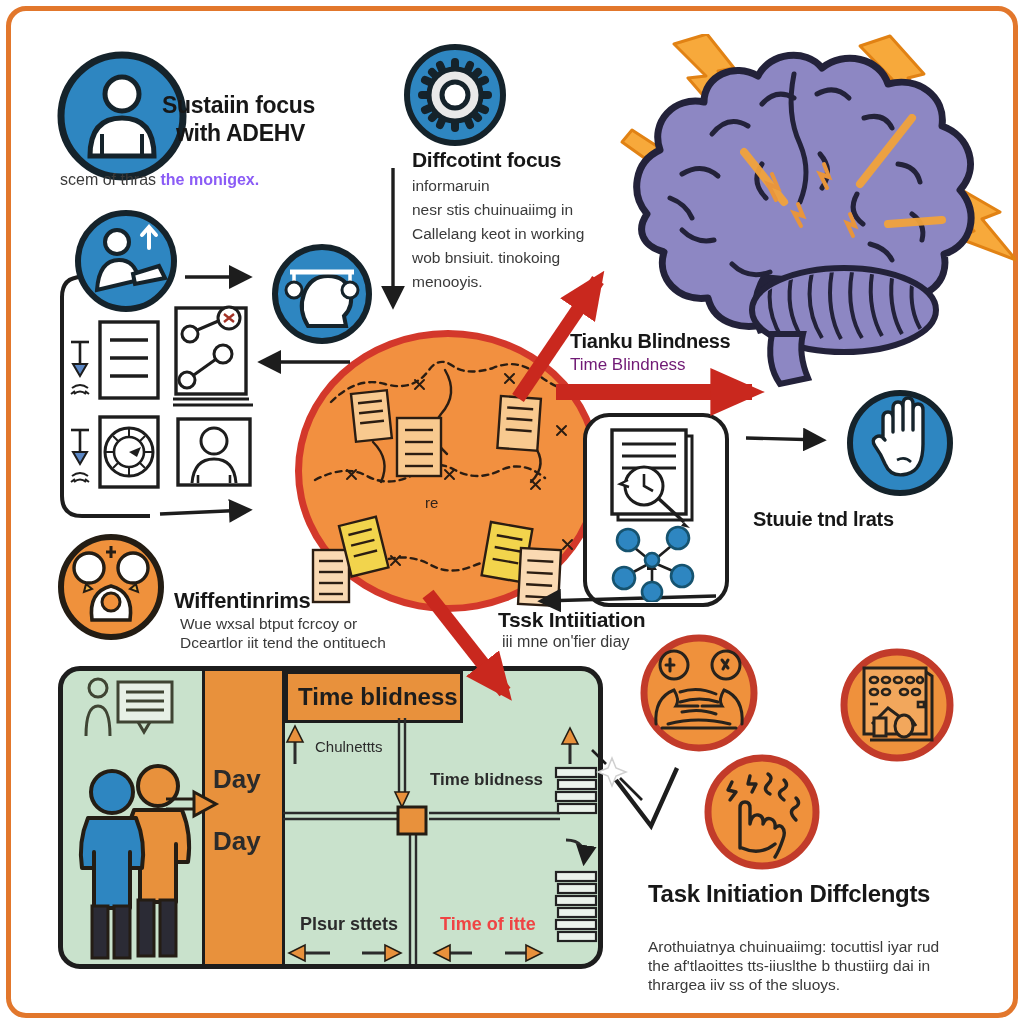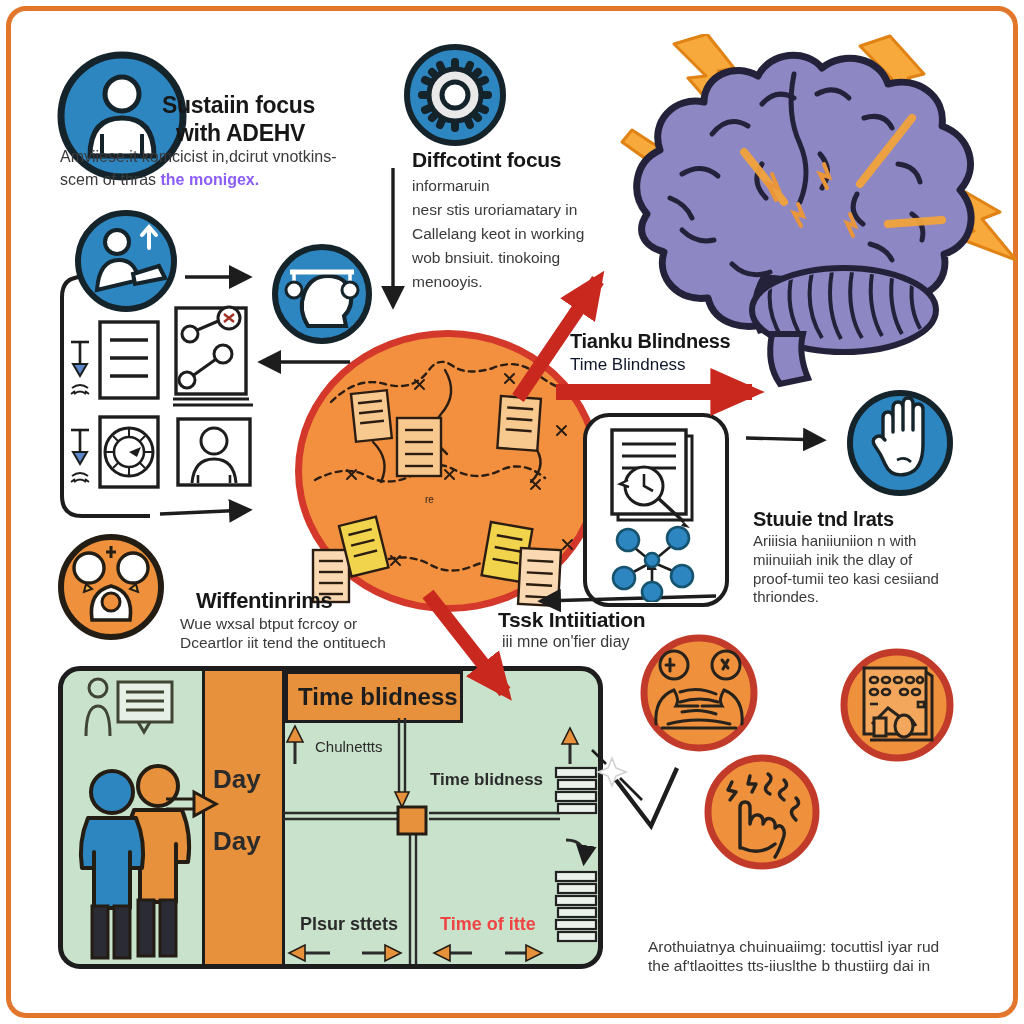--- a/index.html
+++ b/index.html
@@ -96,21 +96,21 @@
         </g>
       <g transform="translate(226,218) rotate(3)">
           <rect width="40" height="56" fill="#FAD9B2"></rect>
           <line x1="7" y1="12" x2="33" y2="12"></line>
           <line x1="7" y1="24" x2="33" y2="24"></line>
           <line x1="7" y1="36" x2="33" y2="36"></line>
           <line x1="7" y1="48" x2="33" y2="48"></line>
         </g>
     </g>
   </svg>
-  <div class="txt abs" style="left:425px;top:494px;font-size:10px;color:#33241a;z-index:3;">re</div>
+  <div class="txt abs" style="left:425px;top:494px;font-size:15px;color:#33241a;z-index:3;">re</div>
 
   <div class="right-box shape abs"></div>
 
   <div class="green-panel shape abs">
     <div class="orange-band"></div>
     <div class="panel-header">
       <span>Time blidness</span>
     </div>
   </div>
 
@@ -501,59 +501,54 @@
         <line x1="620" y1="778" x2="642" y2="800" stroke="#1d1d1d" stroke-width="2.6"></line>
         <path d="M612,758 l4,10 l10,4 l-10,4 l-4,10 l-4,-10 l-10,-4 l10,-4 z" fill="#ffffff" stroke="#cfcfcf" stroke-width="1.5"></path>
       </g>
     </g>
 
     <polyline points="616,780 651,826 677,768" fill="none" stroke="#1d1d1d" stroke-width="4.4"></polyline>
   </svg>
 
   <div class="txt abs t-title" style="left:162px;top:92px;font-size:23px;">Sustaiin focus</div>
   <div class="txt abs t-title" style="left:176px;top:120px;font-size:23px;">with ADEHV</div>
-  <div class="txt abs t-body" style="left:60px;top:148px;font-size:16px;">Amviiese.it komcicist in,dcirut vnotkins-</div>
   <div class="txt abs t-body" style="left:60px;top:171px;font-size:16px;">
     <span>scem of thras </span><b style="color:#8b5cf6">the monigex.</b>
   </div>
 
   <div class="txt abs t-title" style="left:412px;top:148px;font-size:21px;">Diffcotint focus</div>
   <div class="txt abs t-body" style="left:412px;top:174px;font-size:15.5px;line-height:1.55;">
     <div>informaruin</div>
-    <div>nesr stis uroriamatary in</div>
+    <div>nesr stis chuinuaiimg in</div>
     <div>Callelang keot in working</div>
     <div>wob bnsiuit. tinokoing</div>
     <div>menooyis.</div>
   </div>
 
   <div class="txt abs t-title" style="left:570px;top:330px;font-size:20px;">Tianku Blindness</div>
-  <div class="txt abs t-body" style="left:570px;top:355px;font-size:17px;color:#0f172a;text-align:right;">Time Blindness</div>
+  <div class="txt abs t-body" style="left:570px;top:355px;font-size:17px;color:#701a75;text-align:right;">Time Blindness</div>
 
   <div class="txt abs t-title" style="left:753px;top:508px;font-size:20px;">Stuuie tnd lrats</div>
-  <div class="txt abs t-body" style="left:753px;top:532px;font-size:15px;line-height:1.25;">
-    <div>Ariiisia haniiuniion n with</div>
-    <div>miinuiiah inik the dlay of</div>
-    <div>proof-tumii teo kasi cesiiand</div>
-    <div>thriondes.</div>
-  </div>
-
-  <div class="txt abs t-title" style="left:196px;top:588px;font-size:22px;">Wiffentinrims</div>
+
+  <div class="txt abs t-title" style="left:174px;top:588px;font-size:22px;">Wiffentinrims</div>
   <div class="txt abs t-body" style="left:180px;top:614px;font-size:15.5px;line-height:1.25;">
     <div>Wue wxsal btput fcrcoy or</div>
     <div>Dceartlor iit tend the ontituech</div>
   </div>
 
   <div class="txt abs t-title" style="left:498px;top:608px;font-size:21px;text-align:right;">Tssk Intiitiation</div>
   <div class="txt abs t-body" style="left:502px;top:633px;font-size:16px;">iii mne on'fier diay</div>
 
   <div class="txt abs" style="left:213px;top:764px;font-size:26px;font-weight:700;color:#2b2b2b;z-index:6;">Day</div>
   <div class="txt abs" style="left:213px;top:826px;font-size:26px;font-weight:700;color:#2b2b2b;z-index:6;">Day</div>
   <div class="txt abs" style="left:315px;top:738px;font-size:15px;color:#2b2b2b;z-index:6;">Chulnettts</div>
   <div class="txt abs" style="left:430px;top:770px;font-size:17px;font-weight:600;color:#2b2b2b;z-index:6;">Time blidness</div>
   <div class="txt abs" style="left:300px;top:914px;font-size:18px;font-weight:600;color:#2b2b2b;z-index:6;">Plsur sttets</div>
   <div class="txt abs" style="left:440px;top:914px;font-size:18px;font-weight:600;color:#ef4444;z-index:6;">Time of itte</div>
 
+  <div class="txt abs t-title" style="left:648px;top:880px;font-size:24px;">Task Initiation Diffclengts</div>
   <div class="txt abs t-body" style="left:648px;top:910px;font-size:15.5px;line-height:1.22;margin-top:28px;">
     <div>Arothuiatnya chuinuaiimg: tocuttisl iyar rud</div>
     <div>the af'tlaoittes tts-iiuslthe b thustiirg dai in</div>
+    <div>thrargea iiv ss of the sluoys.</div>
   </div>
 
 </div>
 
 </body></html>

